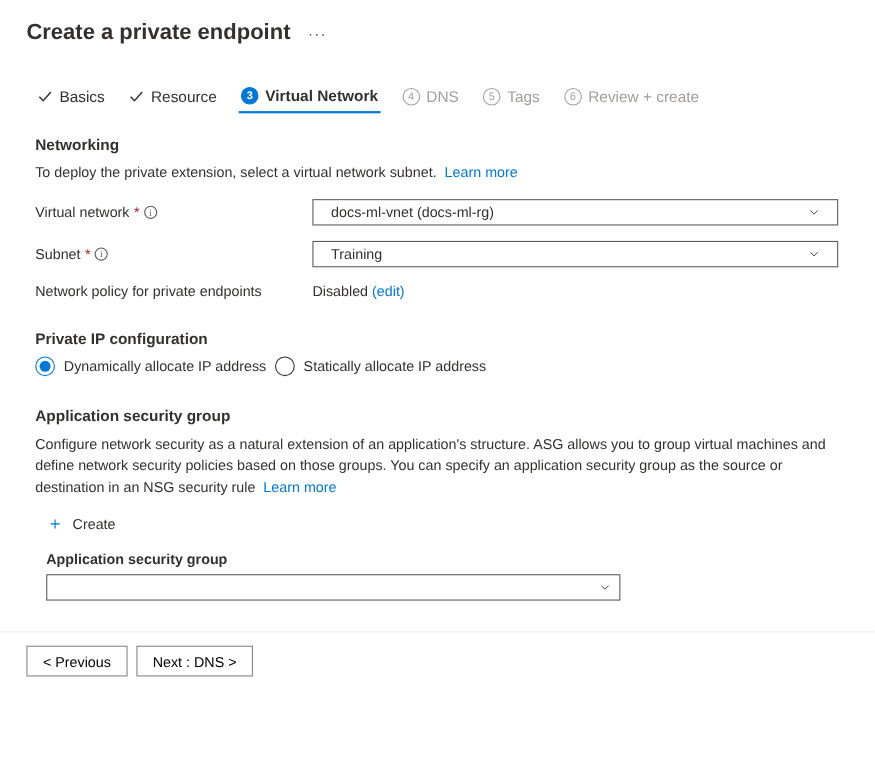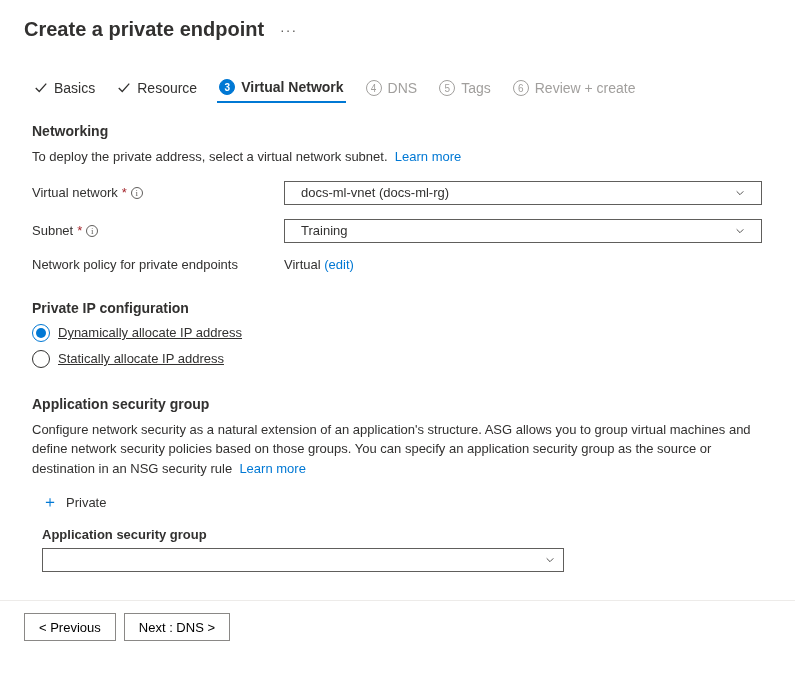--- a/index.html
+++ b/index.html
@@ -43,21 +43,21 @@
     font-size: 9px; color: #605e5c; font-style: normal; font-family: serif;
   }
   .select-box {
     flex: 1; max-width: 478px; height: 24px; border: 1px solid #605e5c;
     padding: 0 16px; display: flex; align-items: center; justify-content: space-between;
     font-size: 13px; background: #fff; cursor: pointer;
   }
   .chevron { width: 10px; height: 10px; }
   .policy-row { display:flex; align-items:center; }
   .policy-val { margin-left:0; }
-  .radio-group { display:flex; flex-direction:column; gap:8px; margin-top:4px;text-decoration:underline;}
+  .radio-group { display:flex; flex-direction:row; gap:8px; margin-top:4px;}
   .radio-item { display:flex; align-items:center; gap:8px; cursor:pointer; }
   .radio-outer {
     width:18px; height:18px; border:1px solid #323130; border-radius:50%;
     display:flex; align-items:center; justify-content:center;
   }
   .radio-item.selected .radio-outer { border-color:#0078d4; }
   .radio-inner { width:10px; height:10px; border-radius:50%; background:#0078d4; display:none;}
   .radio-item.selected .radio-inner { display:block;}
   .create-btn { display:flex; align-items:center; gap:8px; color:#323130; cursor:pointer; margin:10px 0 14px 10px;}
   .plus-icon { color:#0078d4; font-size:16px; font-weight:400;}
@@ -112,21 +112,21 @@
     </div>
     <div class="tab disabled">
       <span class="circle-num">6</span>
       <span>Review + create</span>
     </div>
   </div>
 
   <div class="section">
     <div class="section-title">Networking</div>
     <div class="section-desc">
-      <span>To deploy the private address, select a virtual network subnet.</span>
+      <span>To deploy the private extension, select a virtual network subnet.</span>
       &nbsp;<a class="link">Learn more</a>
     </div>
 
     <div class="form-row">
       <div class="form-label">
         <span>Virtual network</span>
           <span class="req">*</span>
         <span class="info-icon">i</span>
       </div>
       <div class="select-box">
@@ -147,21 +147,21 @@
         <span>Training</span>
         <svg class="chevron" viewBox="0 0 12 12">
             <path d="M2 4 L6 8 L10 4" stroke="#323130" stroke-width="1" fill="none"></path>
           </svg>
       </div>
     </div>
 
     <div class="form-row policy-row">
       <div class="form-label">Network policy for private endpoints</div>
       <div class="policy-val">
-        <span>Virtual</span>
+        <span>Disabled</span>
         <a class="link">(edit)</a>
       </div>
     </div>
   </div>
 
   <div class="section">
     <div class="section-title">Private IP configuration</div>
     <div class="radio-group">
       <div class="radio-item selected">
         <span class="radio-outer">
@@ -177,21 +177,21 @@
   </div>
 
   <div class="section">
     <div class="section-title">Application security group</div>
     <div class="section-desc">
       <span>Configure network security as a natural extension of an application's structure. ASG allows you to group virtual machines and define network security policies based on those groups. You can specify an application security group as the source or destination in an NSG security rule</span>
       &nbsp;<a class="link">Learn more</a>
     </div>
     <div class="create-btn">
       <span class="plus-icon">＋</span>
-      <span>Private</span>
+      <span>Create</span>
     </div>
     <div class="asg-label">Application security group</div>
     <div class="asg-select">
       <svg class="chevron" viewBox="0 0 12 12">
           <path d="M2 4 L6 8 L10 4" stroke="#323130" stroke-width="1" fill="none"></path>
         </svg>
     </div>
   </div>
 </div>
 

